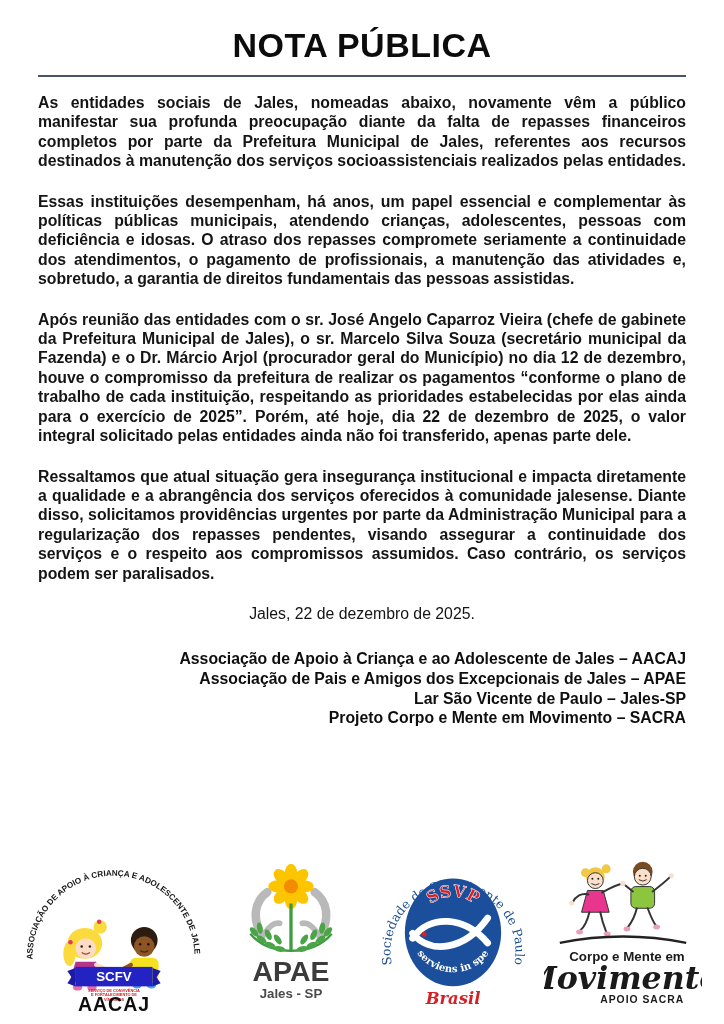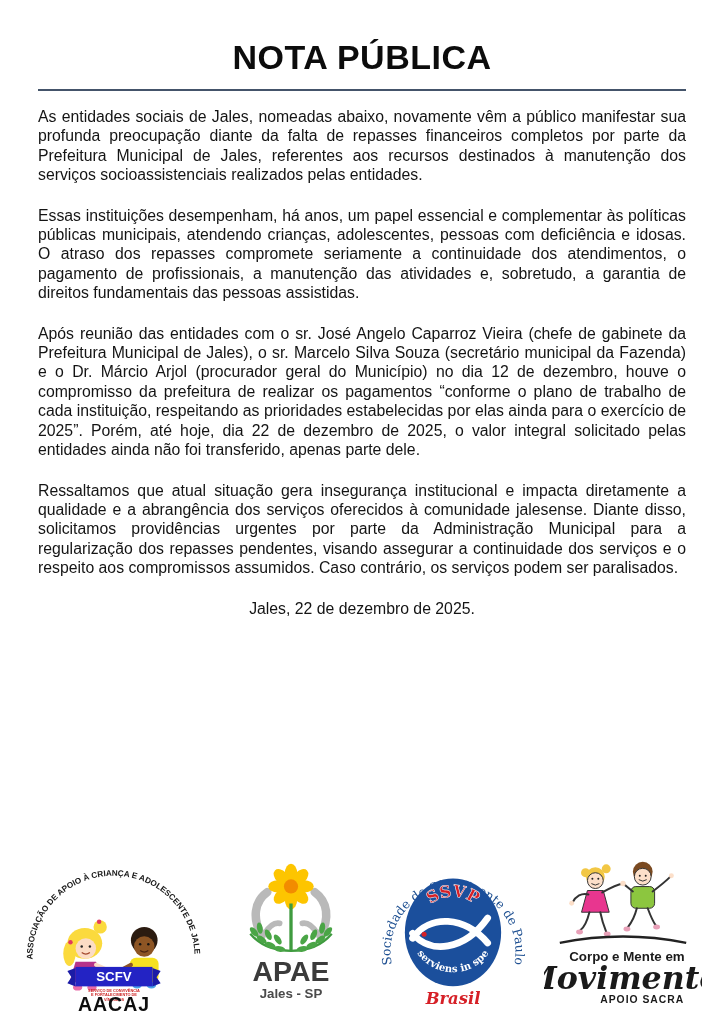--- a/index.html
+++ b/index.html
@@ -9,38 +9,39 @@
     height: 1024px;
     margin: 0 auto;
     background: #ffffff;
     font-family: "Liberation Sans", sans-serif;
     color: #111111;
     overflow: hidden;
     box-sizing: border-box;
     padding: 26px 38px 0 38px;
   }
   .doc-title {
-    margin: 12px;
+    margin: 0;
     text-align: center;
     font-size: 34px;
     font-weight: 800;
     letter-spacing: 0.5px;
     color: #0c0c0c;
   }
   .title-rule {
     border: none;
     border-top: 2.5px solid #44546a;
     margin: 10px 0 16px 0;
   }
   .body-text p {
     margin: 0 0 21px 0;
     font-size: 15.8px;
     line-height: 19.4px;
     text-align: justify;
     color: #141414;
+    font-weight: bold;
   }
   .dateline {
     margin: 2px 0 0 0;
     font-size: 15.8px;
     line-height: 19.4px;
     text-align: center;
     color: #141414;
   }
   .signatories {
     margin-top: 26px;
@@ -73,20 +74,26 @@
 
   <div class="body-text">
     <p>As entidades sociais de Jales, nomeadas abaixo, novamente vêm a público manifestar sua profunda preocupação diante da falta de repasses financeiros completos por parte da Prefeitura Municipal de Jales, referentes aos recursos destinados à manutenção dos serviços socioassistenciais realizados pelas entidades.</p>
     <p>Essas instituições desempenham, há anos, um papel essencial e complementar às políticas públicas municipais, atendendo crianças, adolescentes, pessoas com deficiência e idosas. O atraso dos repasses compromete seriamente a continuidade dos atendimentos, o pagamento de profissionais, a manutenção das atividades e, sobretudo, a garantia de direitos fundamentais das pessoas assistidas.</p>
     <p>Após reunião das entidades com o sr. José Angelo Caparroz Vieira (chefe de gabinete da Prefeitura Municipal de Jales), o sr. Marcelo Silva Souza (secretário municipal da Fazenda) e o Dr. Márcio Arjol (procurador geral do Município) no dia 12 de dezembro, houve o compromisso da prefeitura de realizar os pagamentos “conforme o plano de trabalho de cada instituição, respeitando as prioridades estabelecidas por elas ainda para o exercício de 2025”. Porém, até hoje, dia 22 de dezembro de 2025, o valor integral solicitado pelas entidades ainda não foi transferido, apenas parte dele.</p>
     <p>Ressaltamos que atual situação gera insegurança institucional e impacta diretamente a qualidade e a abrangência dos serviços oferecidos à comunidade jalesense. Diante disso, solicitamos providências urgentes por parte da Administração Municipal para a regularização dos repasses pendentes, visando assegurar a continuidade dos serviços e o respeito aos compromissos assumidos. Caso contrário, os serviços podem ser paralisados.</p>
   </div>
 
   <p class="dateline">Jales, 22 de dezembro de 2025.</p>
 
+  <div class="signatories">
+    <div>Associação de Apoio à Criança e ao Adolescente de Jales – AACAJ</div>
+    <div>Associação de Pais e Amigos dos Excepcionais de Jales – APAE</div>
+    <div>Lar São Vicente de Paulo – Jales-SP</div>
+    <div>Projeto Corpo e Mente em Movimento – SACRA</div>
+  </div>
 
   <div class="logos-row">
 
     <svg width="184" height="164" viewBox="0 0 175 160">
       <defs>
         <path id="aacajArc" d="M 8,106 A 79,79 0 0 1 166,106" fill="none"></path>
       </defs>
       <text font-size="8" font-weight="bold" fill="#161616">
         <textPath href="#aacajArc" startOffset="50%" text-anchor="middle">ASSOCIAÇÃO DE APOIO À CRIANÇA E ADOLESCENTE DE JALES</textPath>
       </text>

